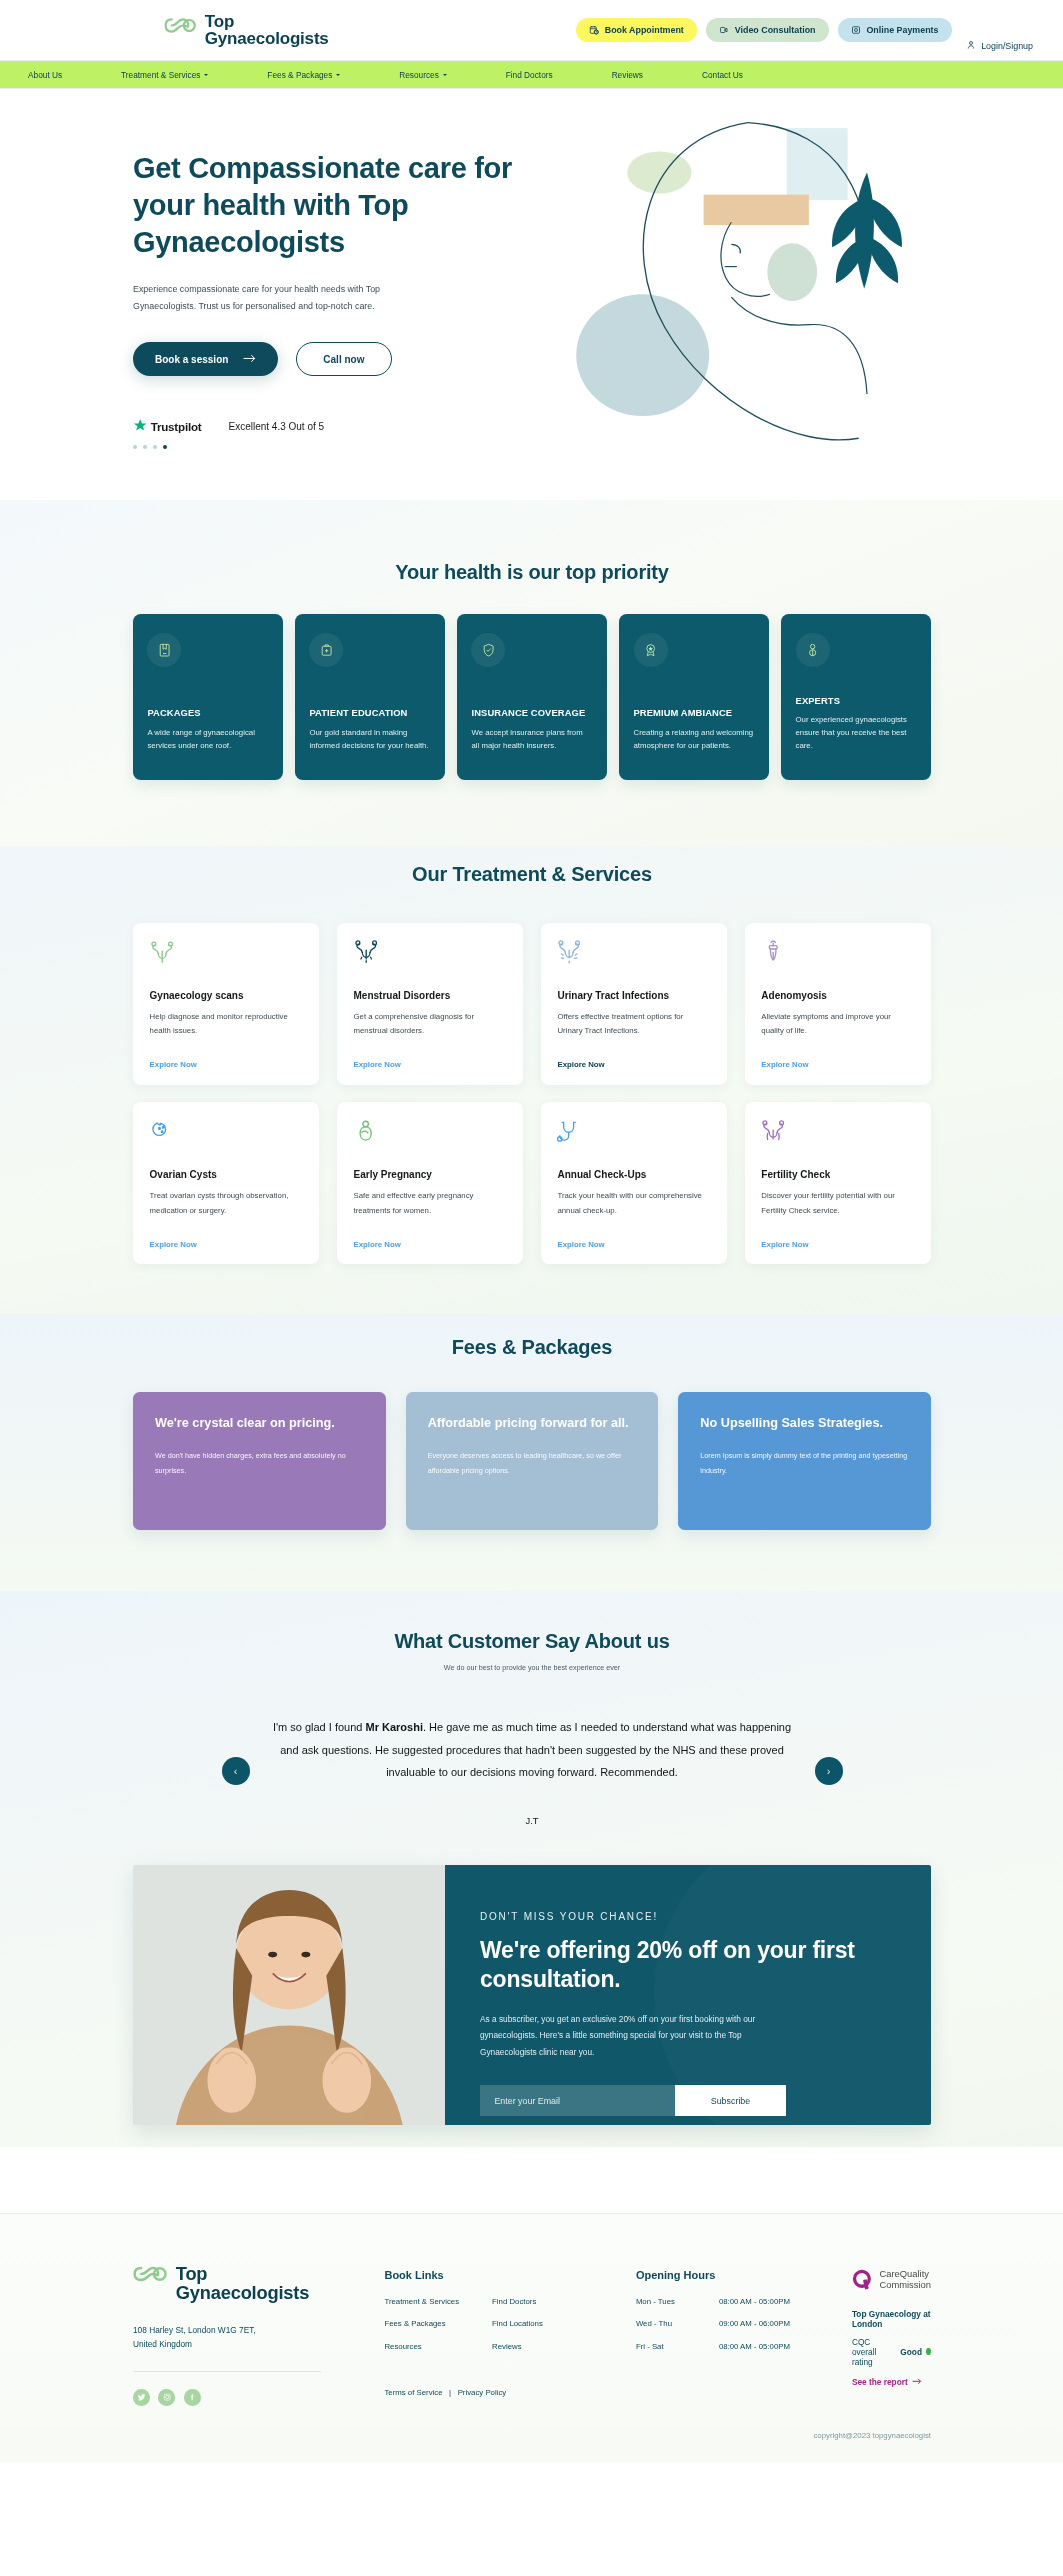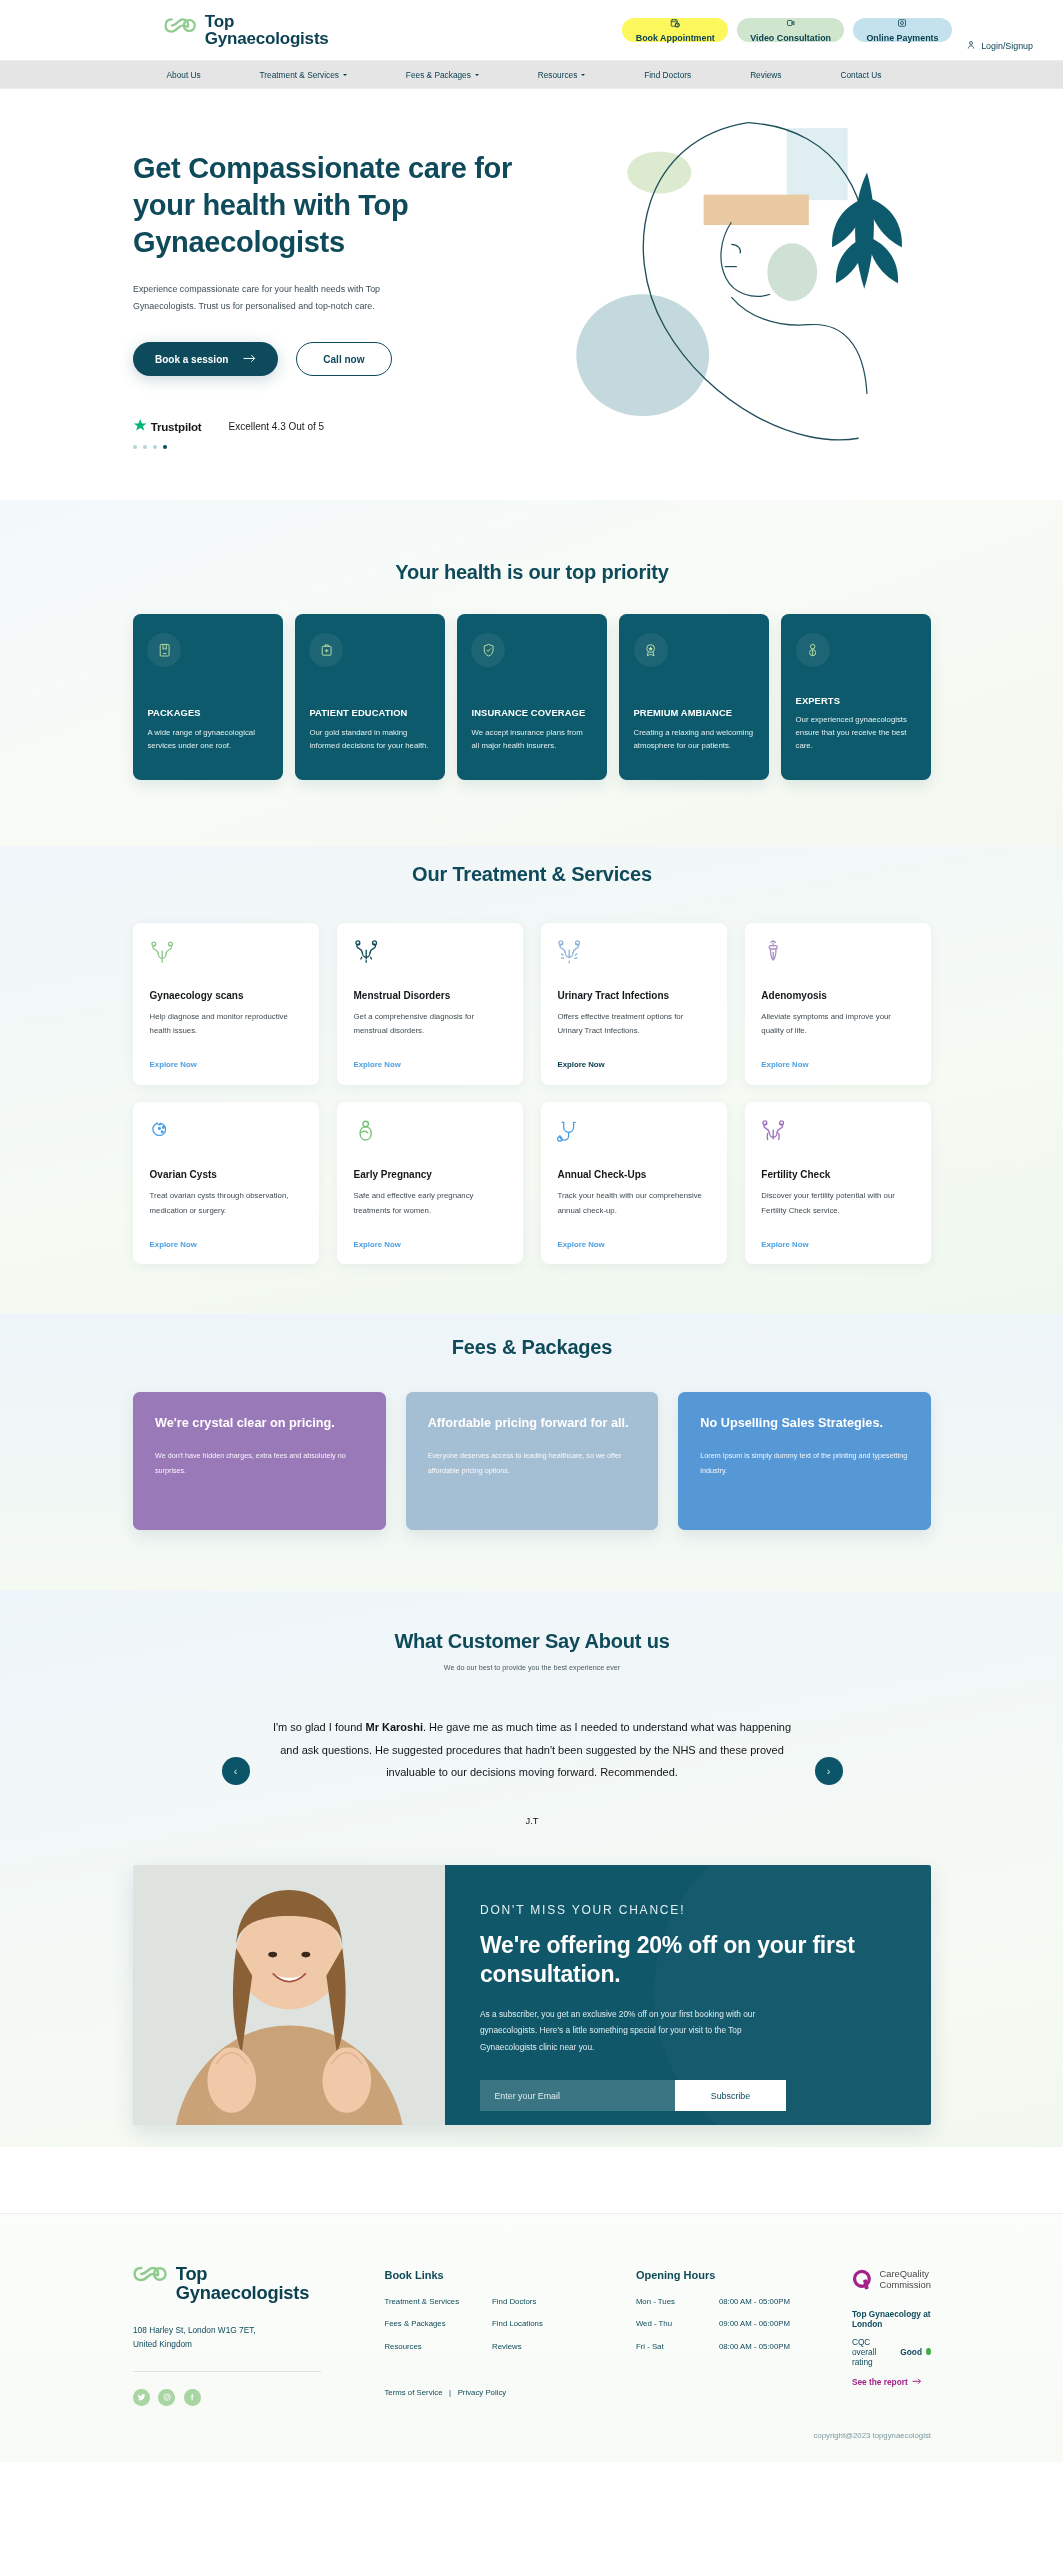--- a/index.html
+++ b/index.html
@@ -19,37 +19,37 @@
   }
   .logo { display: flex; align-items: flex-start; gap: 7.8px; padding-left: 133px;}
   .logo-mark { width: 33px; height: 19px; flex: none; margin-top: 3.3px; }
   .logo-text { font-size: 17px; font-weight: 700; line-height: 1.02; color: #0c4152; letter-spacing: -0.2px; }
   .logo-text .l2 { display: block; }
   .topbar-right { margin-left: auto; display: flex; align-items: center; gap: 8.9px; padding-right: 0px; }
   .pill {
     display: inline-flex; align-items: center; gap: 5.5px;
     height: 24.4px; padding: 0 13.3px; border-radius: 12.2px;
     font-size: 8.9px; font-weight: 600; color: #0c4152; white-space: nowrap;
-    border: none; cursor: pointer; font-family: inherit; flex-direction: column;
+    border: none; cursor: pointer; font-family: inherit;
   }
   .pill.yellow { background: #fdf75e; }
   .pill.green  { background: #cfe5cd; }
   .pill.blue   { background: #c3e2ee; }
   .pill svg { display: block; }
   .login-link {
     display: inline-flex; align-items: center; gap: 5px;
     font-size: 8.9px; color: #0c4152; font-weight: 500; cursor: pointer;
     margin-left: 5.5px;
     margin-top: 32px;
   }
 
   
   .nav {
     height: 29px; border-top: 0.6px solid #e8eef0; border-bottom: 0.6px solid #e8eef0;
-    display: flex; align-items: center; justify-content: center; gap: 0px; background: #e5e5e5;
+    display: flex; align-items: center; gap: 0px; background: #bef264;
     position: relative; z-index: 4;
   }
   .nav-inner { display: flex; align-items: center; width: 787px; justify-content: space-between; padding-left:28px; padding-right:44px;}
   .nav-item {
     font-size: 8.3px; color: #0c4152; font-weight: 500;
     display: inline-flex; align-items: center; gap: 3.9px; cursor: pointer; white-space: nowrap;
   }
   .caret { width: 0; height: 0; border-left: 2.2px solid transparent; border-right: 2.2px solid transparent; border-top: 2.8px solid #0c4152; display:inline-block; }
 
   
@@ -134,21 +134,21 @@
   .test-author { margin-top: 31px; font-size: 9.4px; color: #121516; }
 
   
   .promo-wrap { width: 798px; margin: 39px auto 0; display: flex; border-radius: 2.2px; overflow: hidden; height: 260px; box-shadow: 0 7.8px 22px rgba(20,60,80,0.12);}
   .promo-img { width: 312px; flex: none; position: relative; background: linear-gradient(180deg,#dfe7ea 0%,#cfd9dd 100%); overflow: hidden; }
   .promo-right { flex: 1; background: #11576a; padding: 38px 39px 0 35px; position: relative; overflow: hidden; }
   .promo-right::after {
     content:""; position:absolute; right:-66px; top:-44px; width: 343px; height: 343px;
     border-radius: 50%; background: rgba(255,255,255,0.025);
   }
-  .promo-kicker { font-size: 12px; letter-spacing: 1.8px; color: #e4f0f2; font-weight: 500; position: relative; z-index:2; }
+  .promo-kicker { font-size: 10px; letter-spacing: 1.8px; color: #e4f0f2; font-weight: 500; position: relative; z-index:2;margin-top:8px; }
   .promo-h { margin-top: 14.4px; font-size: 23px; line-height: 1.26; font-weight: 700; color: #fff; letter-spacing: -0.2px; position: relative; z-index:2; }
   .promo-p { margin-top: 16.6px; font-size: 8.3px; line-height: 2.0; color: #e2eef0; max-width: 310px; position: relative; z-index:2;}
   .sub-row { margin-top: 24.4px; display: flex; position: relative; z-index:2; }
   .sub-input {
     width: 195px; height: 31px; background: #3b7583; border: none; color: #fff;
     padding: 0 14.4px; font-size: 8.9px; font-family: inherit; outline: none;
   }
   .sub-input::placeholder { color: #e0ecee; }
   .sub-btn {
     width: 111px; height: 31px; background: #fff; color: #0f4a5a; border: none;

